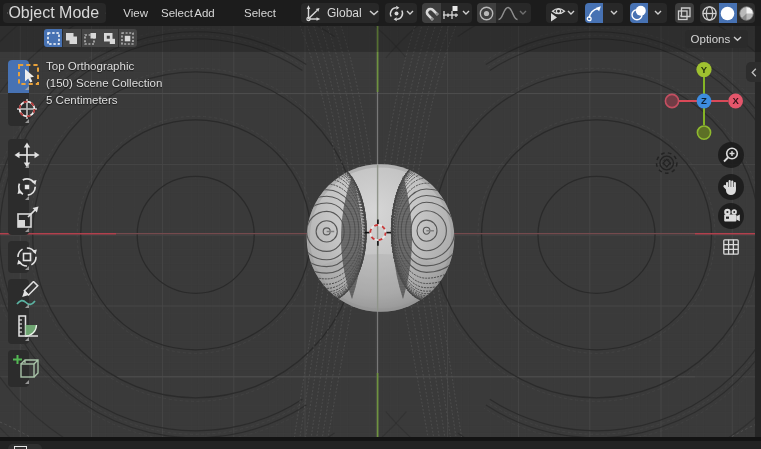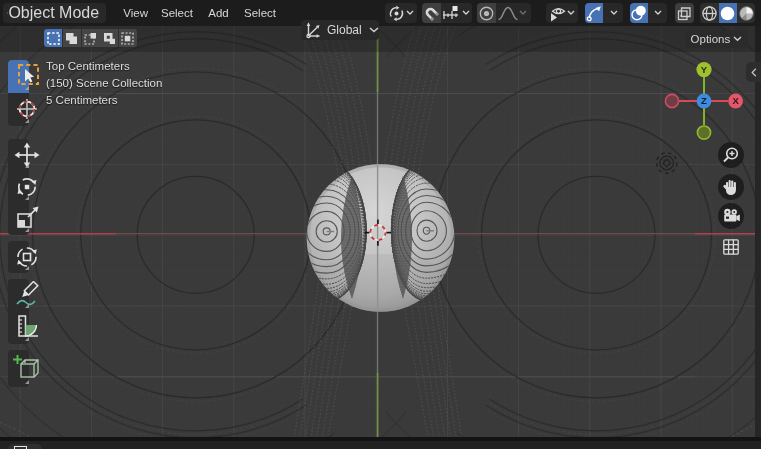--- a/index.html
+++ b/index.html
@@ -184,23 +184,23 @@
           <path d="M4.5 14.5H1.5V11.5"></path>
         </g>
       </svg>
       <span style="font-size:16px;">Object Mode</span>
       <svg width="10" height="6" viewBox="0 0 10 6" style="margin-left:6px">
         <polyline points="1,1 5,4.6 9,1" fill="none" stroke="#cfcfcf" stroke-width="1.5"></polyline>
       </svg>
     </div>
 <div class="menu" style="left:120px;width:28px;text-align:right">View</div>
 <div class="menu" style="left:161px;width:37px;text-align:left">Select</div>
-<div class="menu" style="left:206px;width:25px;text-align:center">Add</div>
+<div class="menu" style="left:192px;width:25px;text-align:center">Add</div>
 <div class="menu" style="left:241px;width:38px;text-align:center">Select</div>
-<div class="btn" style="left:301px;top:20px;width:78px;height:20px;padding-left:3px">
+<div class="btn" style="left:301px;top:3px;width:78px;height:20px;padding-left:3px">
       <svg width="18" height="18" viewBox="0 0 18 18">
 <g stroke="#d8d8d8" stroke-width="1.4" fill="none">
 <path d="M4.5 15 V4.5"></path>
           <path d="M4.5 15 L14 12.5" opacity="0"></path>
 <path d="M4.5 15 L13.5 15"></path>
           <path d="M5.5 13.8 L13 6.5"></path>
         </g>
 <g fill="#d8d8d8">
 <polygon points="4.5,1.2 2.7,5 6.3,5"></polygon>
 <polygon points="16.3,15 12.5,13.2 12.5,16.8"></polygon>
@@ -359,21 +359,21 @@
   </div>
 <div class="abs" style="left:118.7px;top:29px;width:18px;height:18px;background:#454545;border-radius:0 3px 3px 0;display:flex;align-items:center;justify-content:center">
     <svg width="13" height="13" viewBox="0 0 13 13">
 <rect x="1" y="1" width="11" height="11" fill="none" stroke="#d9d9d9" stroke-width="1.2" stroke-dasharray="2 1.6"></rect>
 <rect x="3.8" y="3.8" width="5.5" height="5.5" fill="#d9d9d9"></rect>
     </svg>
   </div>
 <div class="abs" style="left:685px;top:30px;width:63px;height:18px;background:#2b2b2b;border-radius:4px;display:flex;align-items:center;justify-content:center;color:#d5d5d5;font-size:11.5px">Options&nbsp;<svg width="9" height="6" viewBox="0 0 9 6">
       <polyline points="1,1 4.5,4.3 8,1" fill="none" stroke="#cfcfcf" stroke-width="1.4"></polyline>
     </svg></div>
-<div class="ttl" style="left:46px;top:60px">Top Centimeters</div>
+<div class="ttl" style="left:46px;top:60px">Top Orthographic</div>
 <div class="ttl" style="left:46px;top:76.5px">(150) Scene Collection</div>
 <div class="ttl" style="left:46px;top:93.5px">5 Centimeters</div>
 <div class="tbtn" style="top:60.0px;height:32.5px;background:#4772b3;border-radius:4px 4px 0 0"></div>
 <div class="abs" style="left:12px;top:62.2px">
     <svg width="30" height="28" viewBox="0 0 30 28">
 <rect x="7" y="3" width="19" height="19" fill="none" stroke="#e7a13b" stroke-width="2" stroke-dasharray="4.2 3"></rect>
 <polygon points="13,7 13,19.5 16.2,16.6 18.2,20.6 20.4,19.5 18.4,15.6 22,14.8" fill="#ececec"></polygon>
     </svg>
   </div>
 <div class="abs" style="left:24.5px;top:86px;width:0;height:0;border-left:4px solid transparent;border-bottom:4px solid #a8a8a8;opacity:0.85"></div>

